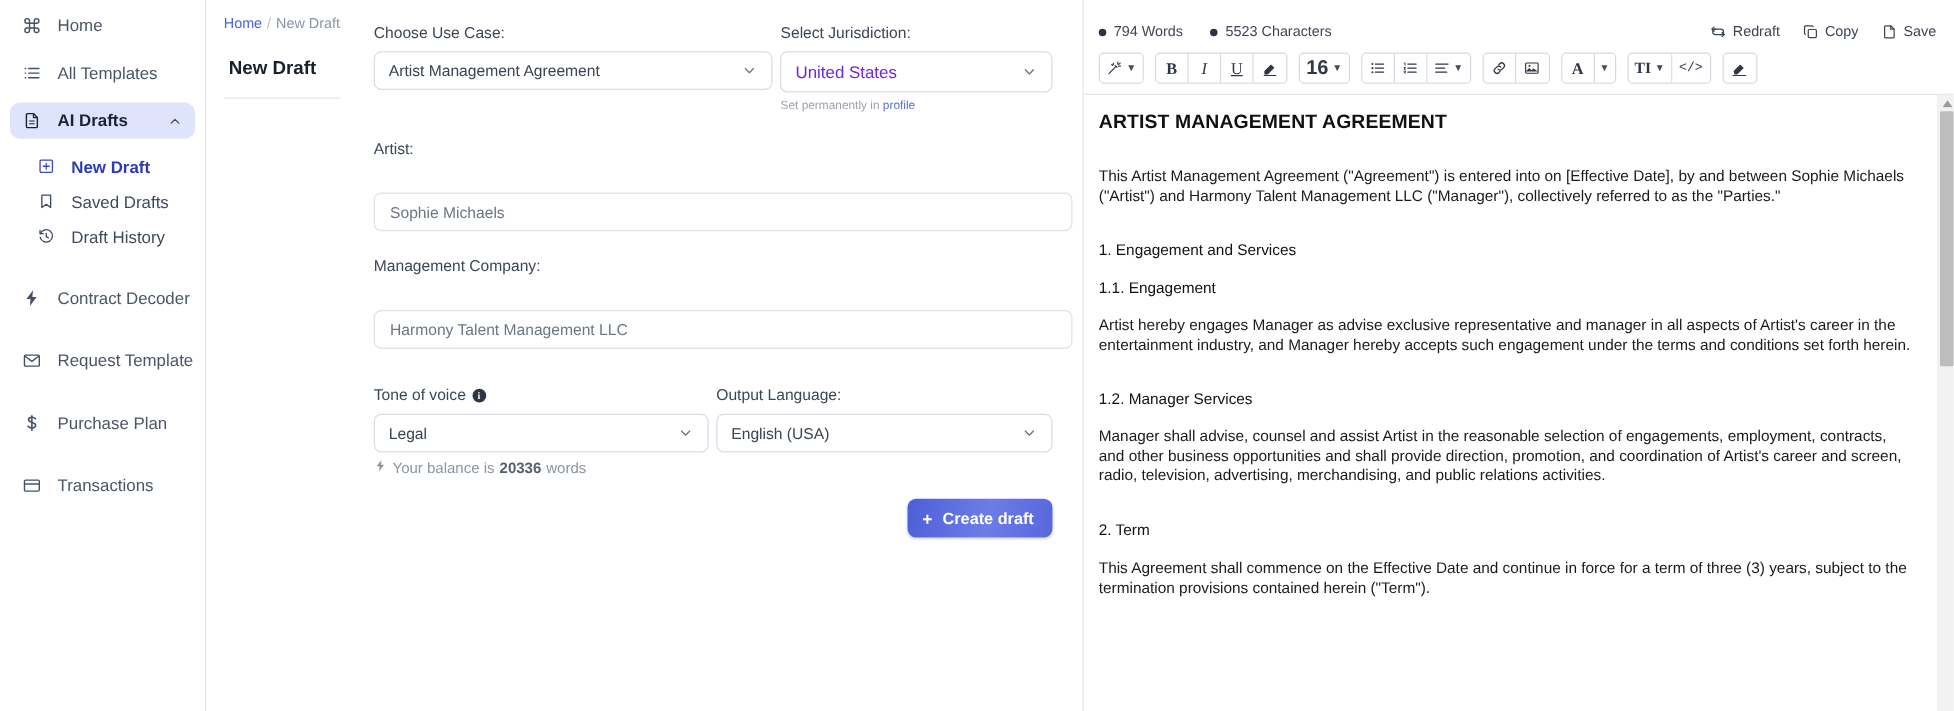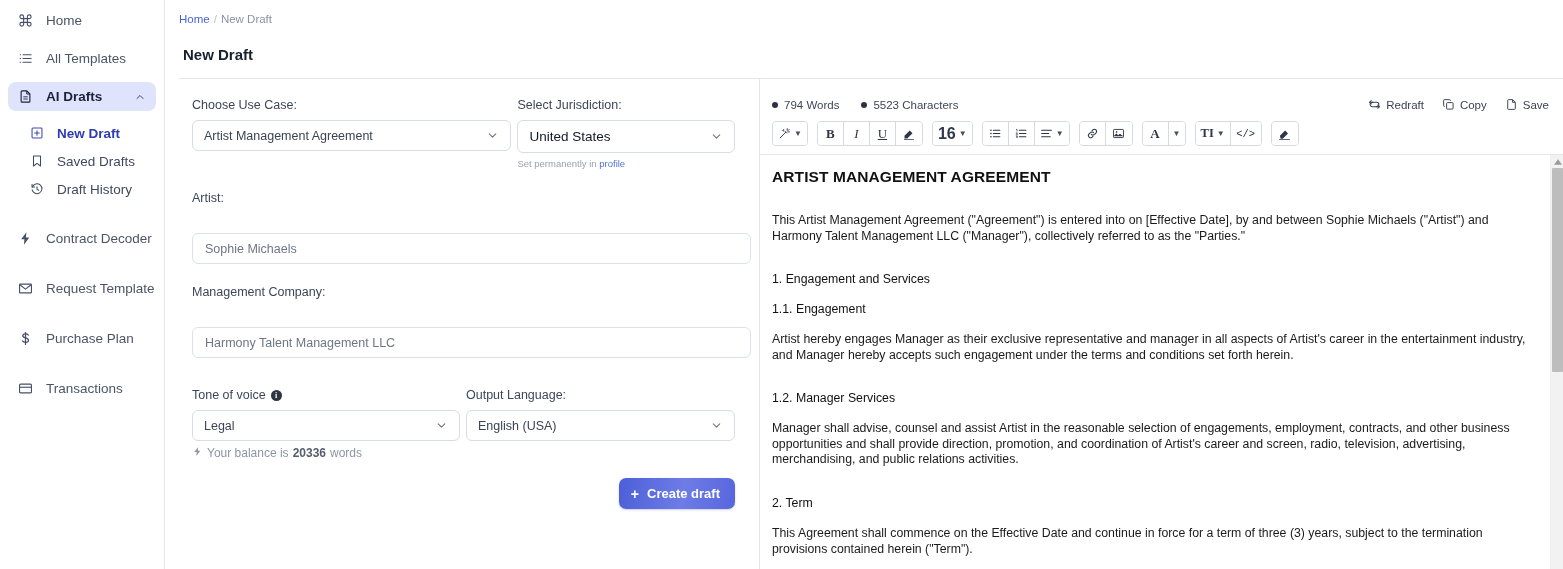--- a/index.html
+++ b/index.html
@@ -61,21 +61,21 @@
     width: 20px; min-width: 20px; height: 16px;
     display: inline-flex; align-items: center;
     margin-right: 7px;
     color: #3d4ab0;
   }
   .sub-item.accent { color: #2f3bb3; font-weight: bold; }
   .gap-lg { height: 20px; }
   .gap-md { height: 12px; }
 
   
-  .main { flex: 1; height: 569px; position: relative; display: flex; flex-direction: column; }
+  .main { flex: 1; height: 569px; position: relative; display: flex; flex-direction: row; }
 
   .topbar { padding: 13px 0 0 14px; }
   .crumbs { font-size: 11.5px; color: #8b93a3; }
   .crumbs a { color: #4666d6; text-decoration: none; }
   .crumbs .sep { margin: 0 4px; color: #b7bdc9; }
   .page-title {
     font-size: 15px; font-weight: bold; color: #17202f;
     margin-top: 21px; padding-left: 4px;
   }
   .divider { height: 1px; background: #e3e6ec; margin-top: 15px; }
@@ -93,21 +93,21 @@
   .lbl {
     font-size: 12.5px; color: #3c4659; margin-bottom: 8px;
     display: flex; align-items: center; gap: 5px;
   }
   .ctl {
     height: 31px; border: 1px solid #d8dce3; border-radius: 6px;
     background: #fff; display: flex; align-items: center;
     padding: 0 11px; font-size: 12.5px; color: #3a4354;
     position: relative; cursor: pointer;
   }
-  .ctl.big { height: 33px; font-size: 13.5px; color: #0f172a; }
+  .ctl.big { height: 33px; font-size: 13.5px; color: #6d28d9; }
   .ctl .caret {
     margin-left: auto; color: #6d7585; display: flex; align-items: center;
   }
   .input {
     height: 31px; border: 1px solid #dde1e7; border-radius: 6px;
     background: #fff; display: flex; align-items: center;
     padding: 0 12px; font-size: 12.5px; color: #6e7684;
     width: 100%;
     margin-top: 28px;
   }
@@ -581,21 +581,21 @@
         </div>
 
         <div class="ed-sep"></div>
 
         <div class="doc-wrap">
           <article class="doc">
             <h1>ARTIST MANAGEMENT AGREEMENT</h1>
             <p class="gapb">This Artist Management Agreement ("Agreement") is entered into on [Effective Date], by and between Sophie Michaels ("Artist") and Harmony Talent Management LLC ("Manager"), collectively referred to as the "Parties."</p>
             <h3>1. Engagement and Services</h3>
             <h3>1.1. Engagement</h3>
-            <p class="gapb">Artist hereby engages Manager as their exclusive representative and manager in all aspects of Artist's career in the entertainment industry, and Manager hereby accepts such engagement under the terms and conditions set forth herein.</p>
+            <p class="gapb">Artist hereby engages Manager as advise exclusive representative and manager in all aspects of Artist's career in the entertainment industry, and Manager hereby accepts such engagement under the terms and conditions set forth herein.</p>
             <h3>1.2. Manager Services</h3>
             <p class="gapb">Manager shall advise, counsel and assist Artist in the reasonable selection of engagements, employment, contracts, and other business opportunities and shall provide direction, promotion, and coordination of Artist's career and screen, radio, television, advertising, merchandising, and public relations activities.</p>
             <h3>2. Term</h3>
             <p>This Agreement shall commence on the Effective Date and continue in force for a term of three (3) years, subject to the termination provisions contained herein ("Term").</p>
           </article>
 
           <div class="sb-track">
             <div class="sb-arrow">
               <svg width="8" height="6" viewBox="0 0 10 7" fill="#9a9a9a">
                   <path d="M5 0l5 7H0z"></path>

